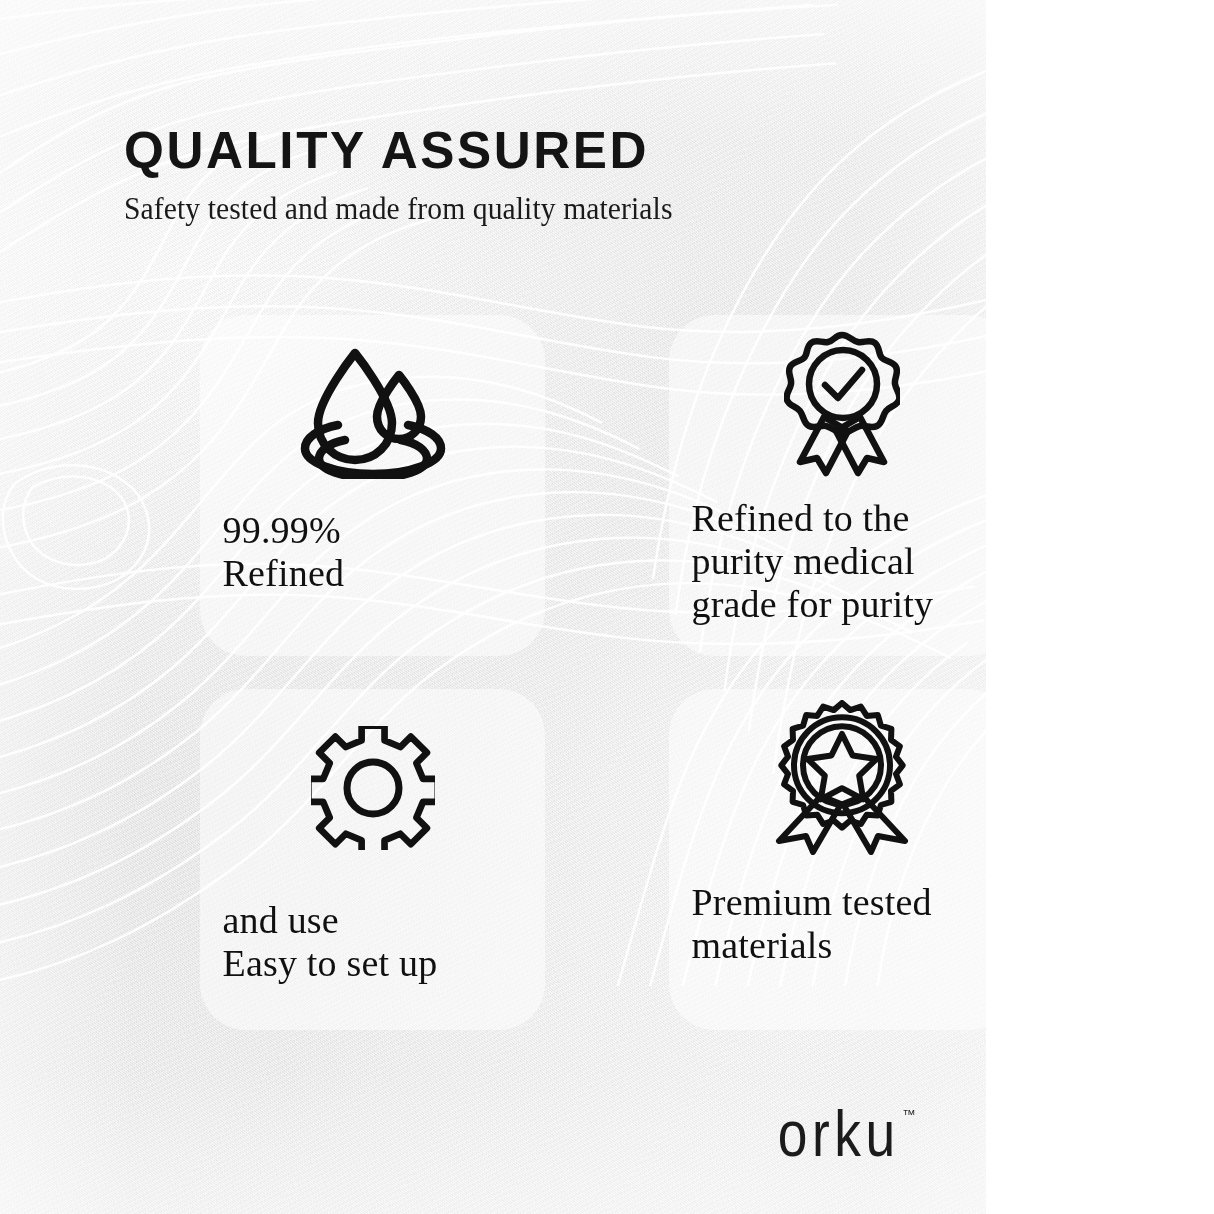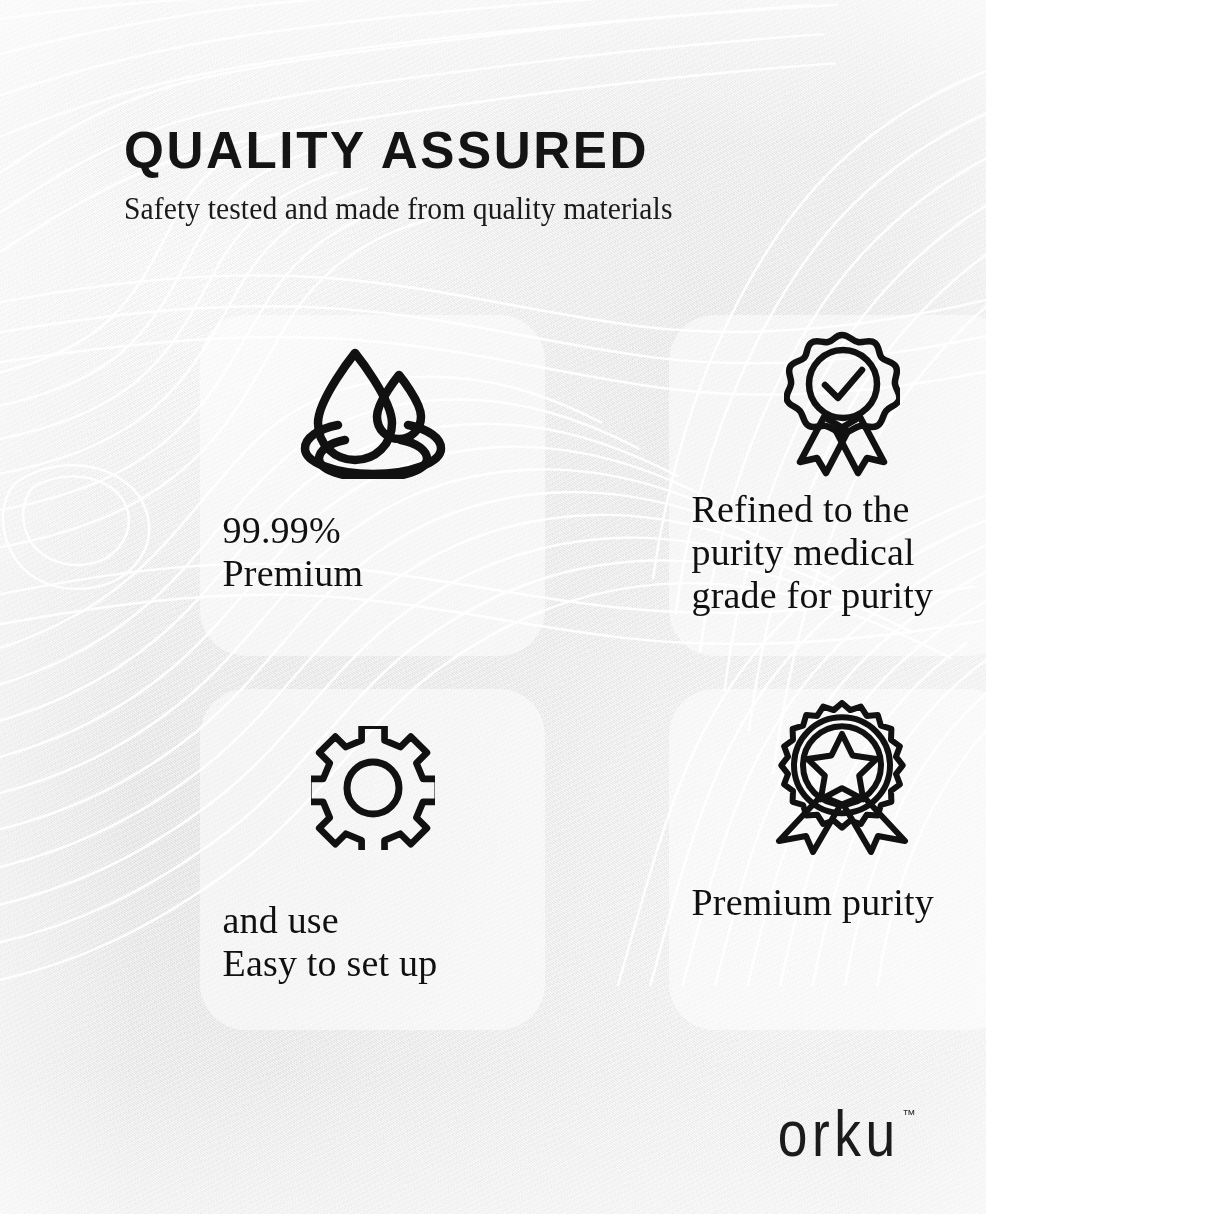--- a/index.html
+++ b/index.html
@@ -119,21 +119,21 @@
     font-family: "Liberation Serif", serif;
     font-size: 38px;
     line-height: 43px;
     color: #101010;
     letter-spacing: 0.2px;
   }
   
   .card-1 .card-icon { margin-top: 22px; }
   .card-1 .card-label { margin-top: 22px; }
   .card-2 .card-icon { margin-top: 14px; }
-  .card-2 .card-label { margin-top: 9px; }
+  .card-2 .card-label { margin-top: 18px; }
   .card-3 .card-icon { margin-top: 24px; }
   .card-3 .card-label { margin-top: 36px; }
   .card-4 .card-icon { margin-top: 14px; }
   .card-4 .card-label { margin-top: 28px; }
 
   
   #brand {
     position: absolute;
     right: 70px;
     bottom: 48px;
@@ -242,21 +242,21 @@
 
           <path d="M101 30 C101 30 79 57 79 71.5 C79 84.5 88.8 94 101 94 C113.2 94 123 84.5 123 71.5 C123 57 101 30 101 30 Z"></path>
 
           <path d="M47 95 C31 98 21 105.5 21 114 C21 124.5 45 133 75 133 C105 133 129 124.5 129 114 C129 105.5 119 98 103 95"></path>
 
           <path d="M40 80 C20 84 7 93 7 103.5 C7 117.5 37.5 129 75 129 C112.5 129 143 117.5 143 103.5 C143 93 130 84 110 80"></path>
         </svg>
       </div>
       <div class="card-label">
         <div>99.99%</div>
-        <div>Premium</div>
+        <div>Refined</div>
       </div>
     </div>
 
     <div class="card card-2">
       <div class="card-icon">
         <svg width="116" height="146" viewBox="0 0 116 146" fill="none" stroke="#111111" stroke-width="6.5" stroke-linecap="round" stroke-linejoin="round">
 
           <path d="M40 86 L16 131 L33 127 L42 142 L64 100 Z"></path>
           <path d="M76 86 L100 131 L83 127 L74 142 L52 100 Z"></path>
 
@@ -335,21 +335,22 @@
                    L31.2 15 L42.2 15.9 L48.2 6.6 L58.7 10.1 Z"></path>
 
           <circle cx="67" cy="65.3" r="48"></circle>
 
           <circle cx="67" cy="65.3" r="39"></circle>
 
           <path d="M67 34 L77.6 55.5 L101.4 59 L84.2 75.7 L88.3 99.4 L67 88.2 L45.7 99.4 L49.8 75.7 L32.6 59 L56.4 55.5 Z"></path>
         </svg>
       </div>
       <div class="card-label">
-        <div>Premium purity</div>
+        <div>Premium tested</div>
+        <div>materials</div>
       </div>
     </div>
 
   </div>
 
   <div id="brand">
     <span id="brand-wordmark">orku</span>
     <span id="brand-tm">™</span>
   </div>
 

